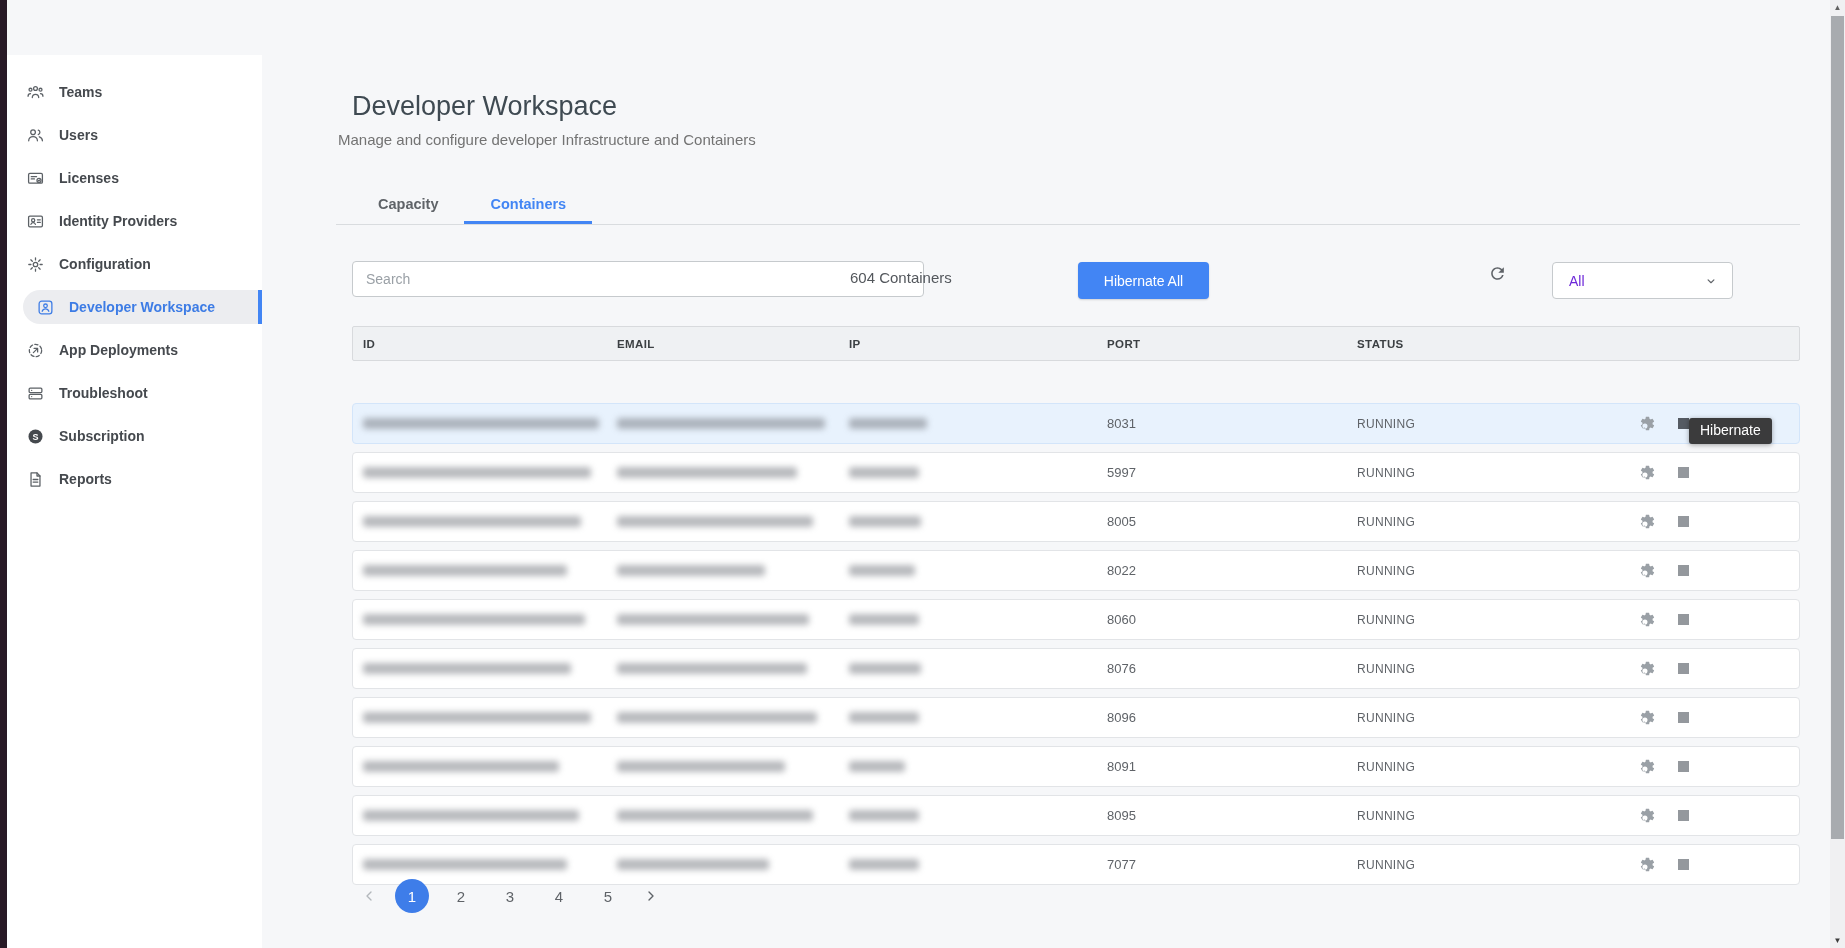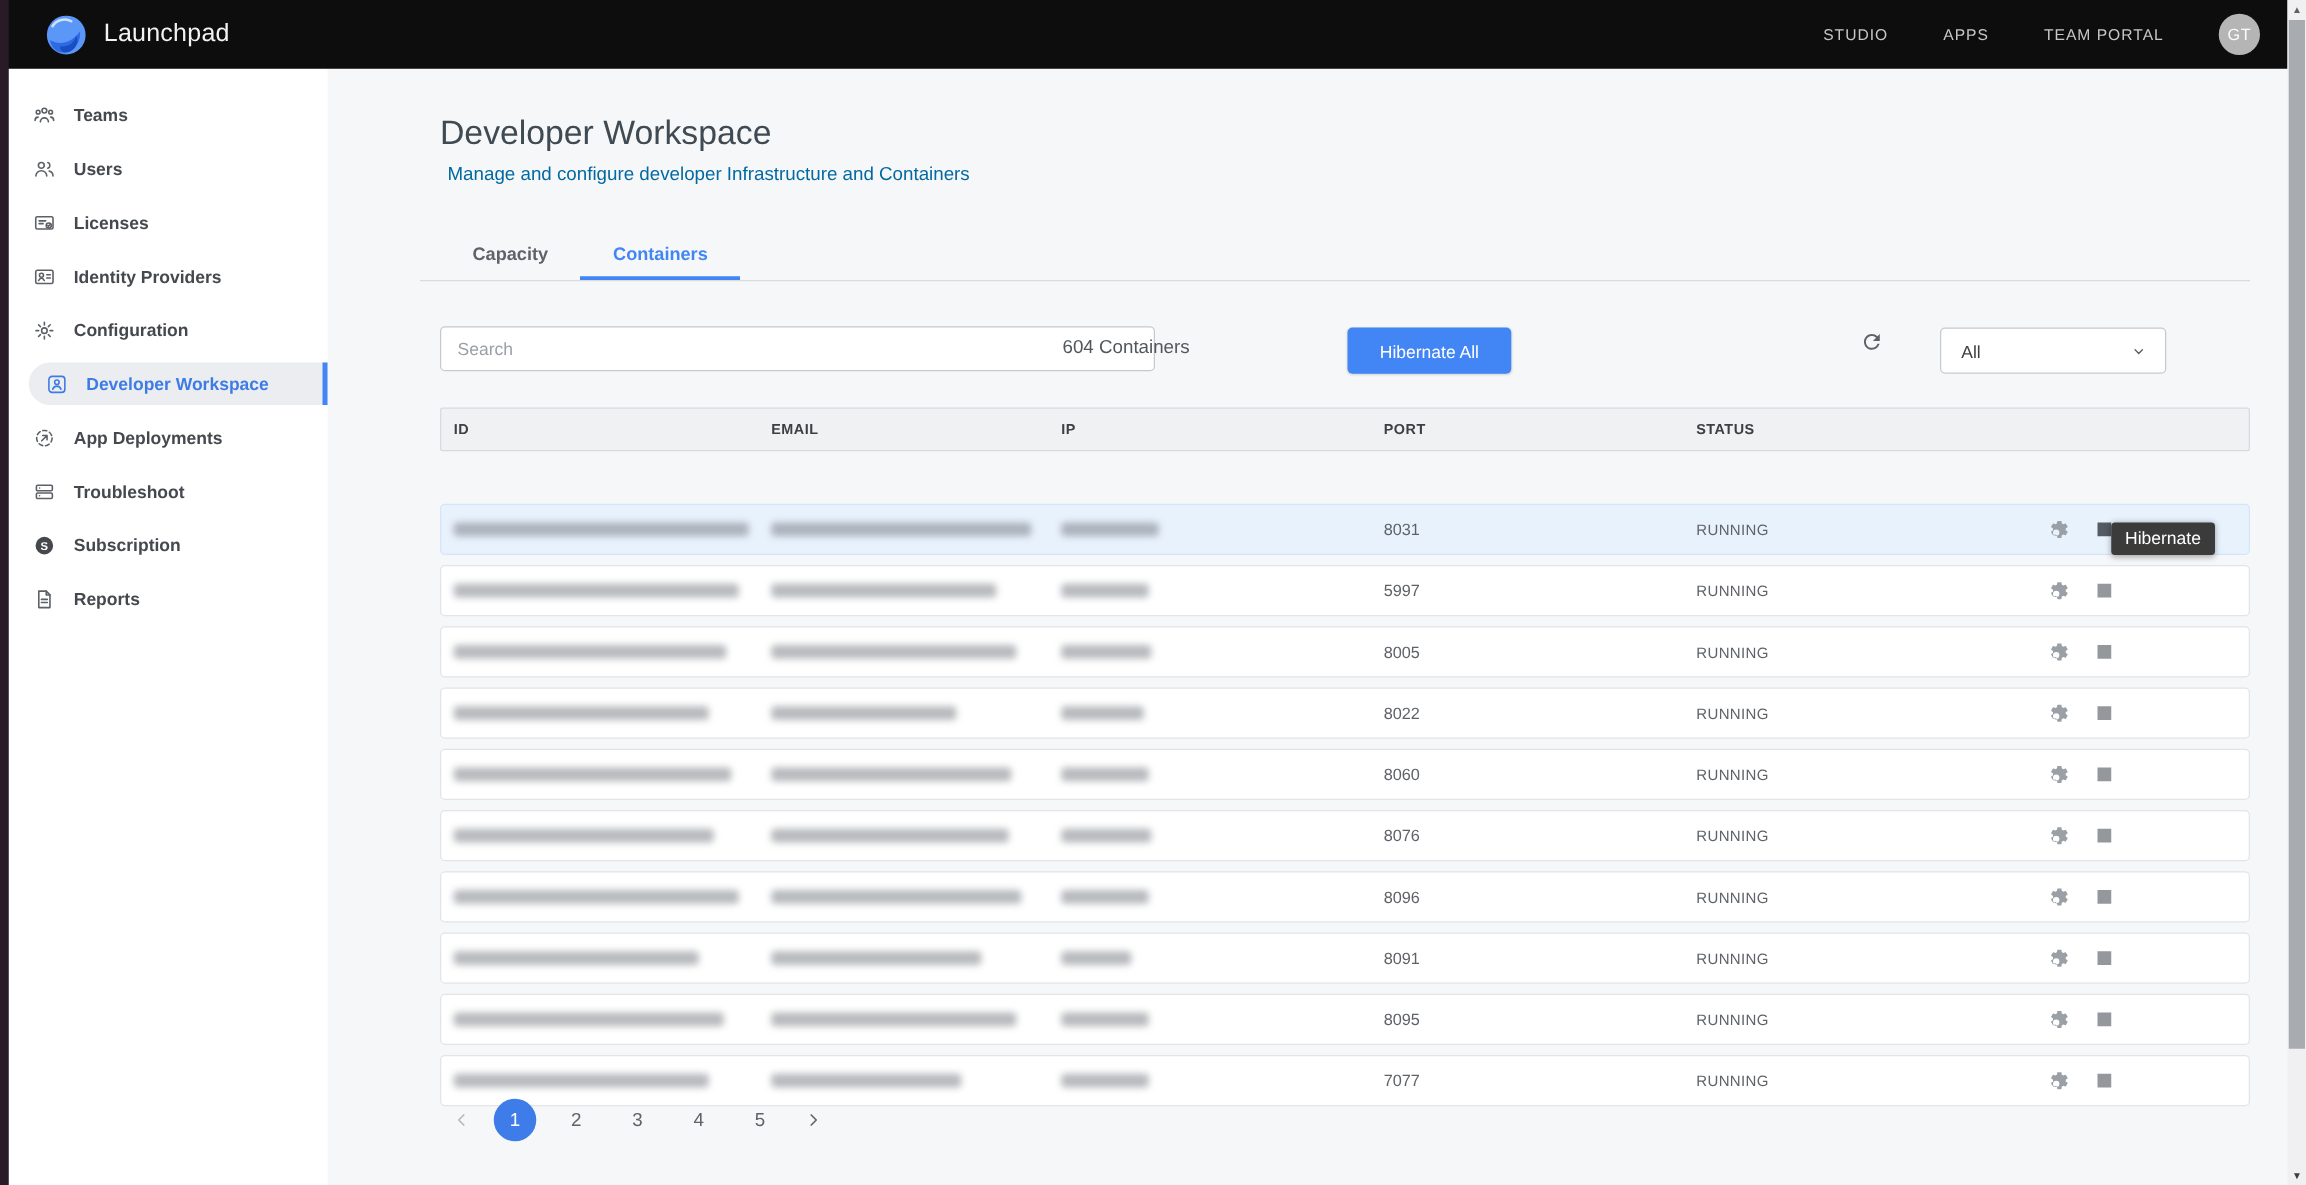--- a/index.html
+++ b/index.html
@@ -29,41 +29,41 @@
   .side-item svg { flex:0 0 auto; }
   .side-item .stroked { stroke:#5c6166; stroke-width:1.2; fill:none; stroke-linecap:round; stroke-linejoin:round; }
   .side-item.active { background:#ecedf0; border-radius:17px 0 0 17px; margin-left:16px; padding-left:14px;
                       color:#3d7ce5; }
   .side-item.active .stroked { stroke:#3d7ce5; }
   .side-item.active::after { content:""; position:absolute; right:0; top:0; bottom:0; width:4px; background:#4285f4; }
 
   
   .main { position:absolute; left:262px; top:55px; width:1568px; height:893px; }
   .page-title { position:absolute; left:90px; top:36px; font-size:27px; color:#3f4a52; }
-  .page-subtitle { position:absolute; left:96px; top:76px; font-size:15px; color:#0369a1; }
+  .page-subtitle { position:absolute; left:76px; top:76px; font-size:15px; color:#737373; }
 
   .tabs-row { position:absolute; left:74px; top:128px; width:1464px; display:flex; padding-left:16px;
               border-bottom:1px solid #d9dcdf; }
   .tab { padding:13px 26px 12px; font-size:14.5px; font-weight:700; color:#5f6368; cursor:pointer; }
   .tab.active { color:#4285f4; box-shadow: inset 0 -3px 0 #4285f4; }
 
   
   .search-input { position:absolute; left:90px; top:206px; width:572px; height:36px; background:#fff;
                   border:1px solid #c6cacd; border-radius:4px; padding:0 13px; font-size:14px; color:#3c4043;
                   font-family:"Liberation Sans", sans-serif; outline:none; }
   .search-input::placeholder { color:#9aa0a6; }
   .count-label { position:absolute; left:588px; top:214px; font-size:15px; color:#53575c; }
   .hibernate-btn { position:absolute; left:816px; top:207px; width:131px; height:37px; background:#4285f4;
                    color:#ffffff; font-size:14px; border:none; border-radius:4px; cursor:pointer;
                    font-family:"Liberation Sans", sans-serif; box-shadow:0 1px 2px rgba(0,0,0,.15); }
   .refresh-btn { position:absolute; left:1222px; top:207px; width:26px; height:26px; background:none;
                  border:none; cursor:pointer; }
   .filter-select { position:absolute; left:1290px; top:207px; width:181px; height:37px; background:#fff;
                    border:1px solid #c6cacd; border-radius:4px; display:flex; align-items:center;
-                   padding:0 14px 0 16px; font-size:14px; color:#404040; cursor:pointer; }
+                   padding:0 14px 0 16px; font-size:14px; color:#6d28d9; cursor:pointer; }
   .filter-select .chev { margin-left:auto; }
 
   
   .grid-cols { display:grid; grid-template-columns:256px 232px 258px 250px 230px 1fr; align-items:center; }
   .thead { position:absolute; left:90px; top:271px; width:1448px; height:35px; background:#eff1f3;
            border:1px solid #d8dadd; border-radius:2px; }
   .th { font-size:11.5px; font-weight:700; color:#3c4043; letter-spacing:.4px; padding-left:8px; }
   .th:first-child { padding-left:10px; }
 
   .rows { position:absolute; left:90px; top:312px; width:1448px;margin-top:36px; }
@@ -95,37 +95,20 @@
   .scroll-arrow { position:absolute; left:0; width:15px; height:15px; display:flex; align-items:center;
                   justify-content:center; font-size:8px; color:#606060; }
   .scroll-thumb { position:absolute; left:1px; top:16px; width:13px; height:823px; background:#a8abaf; }
 </style>
 </head>
 <body>
 
 <div id="app">
   <div class="edge-strip"></div>
 
-  <div class="topbar">
-    <div class="logo-wrap">
-      <svg width="34" height="34" viewBox="0 0 34 34">
-        <circle cx="17" cy="17" r="15.5" fill="#5b97f7"></circle>
-        <path d="M4 21c8 5 18 2 24-7 1 10-6 17-14 17-5 0-9-4-10-10z" fill="#2d6ae3"></path>
-        <path d="M12 26c7 1 12-3 13-9 3 7-2 14-9 14-2 0-4-2-4-5z" fill="#174ec2"></path>
-        <path d="M6 10c3-5 10-7 15-4" stroke="#cfe0fd" stroke-width="2" fill="none" stroke-linecap="round"></path>
-      </svg>
-      <span class="logo-title">Launchpad</span>
-    </div>
-    <div class="topnav">
-      <span class="topnav-item">STUDIO</span>
-      <span class="topnav-item">APPS</span>
-      <span class="topnav-item">TEAM PORTAL</span>
-      <span class="avatar">GT</span>
-    </div>
-  </div>
 
   <div class="sidebar">
     <div class="side-item">
       <svg width="17" height="17" viewBox="0 0 16 16">
           <g class="stroked">
             <circle cx="8" cy="4.2" r="1.8"></circle>
             <circle cx="3.3" cy="5.4" r="1.4"></circle>
             <circle cx="12.7" cy="5.4" r="1.4"></circle>
             <path d="M5 12.7c0-1.7 1.3-3 3-3s3 1.3 3 3"></path>
             <path d="M1 11.6c0-1.4 1-2.5 2.3-2.5"></path>

